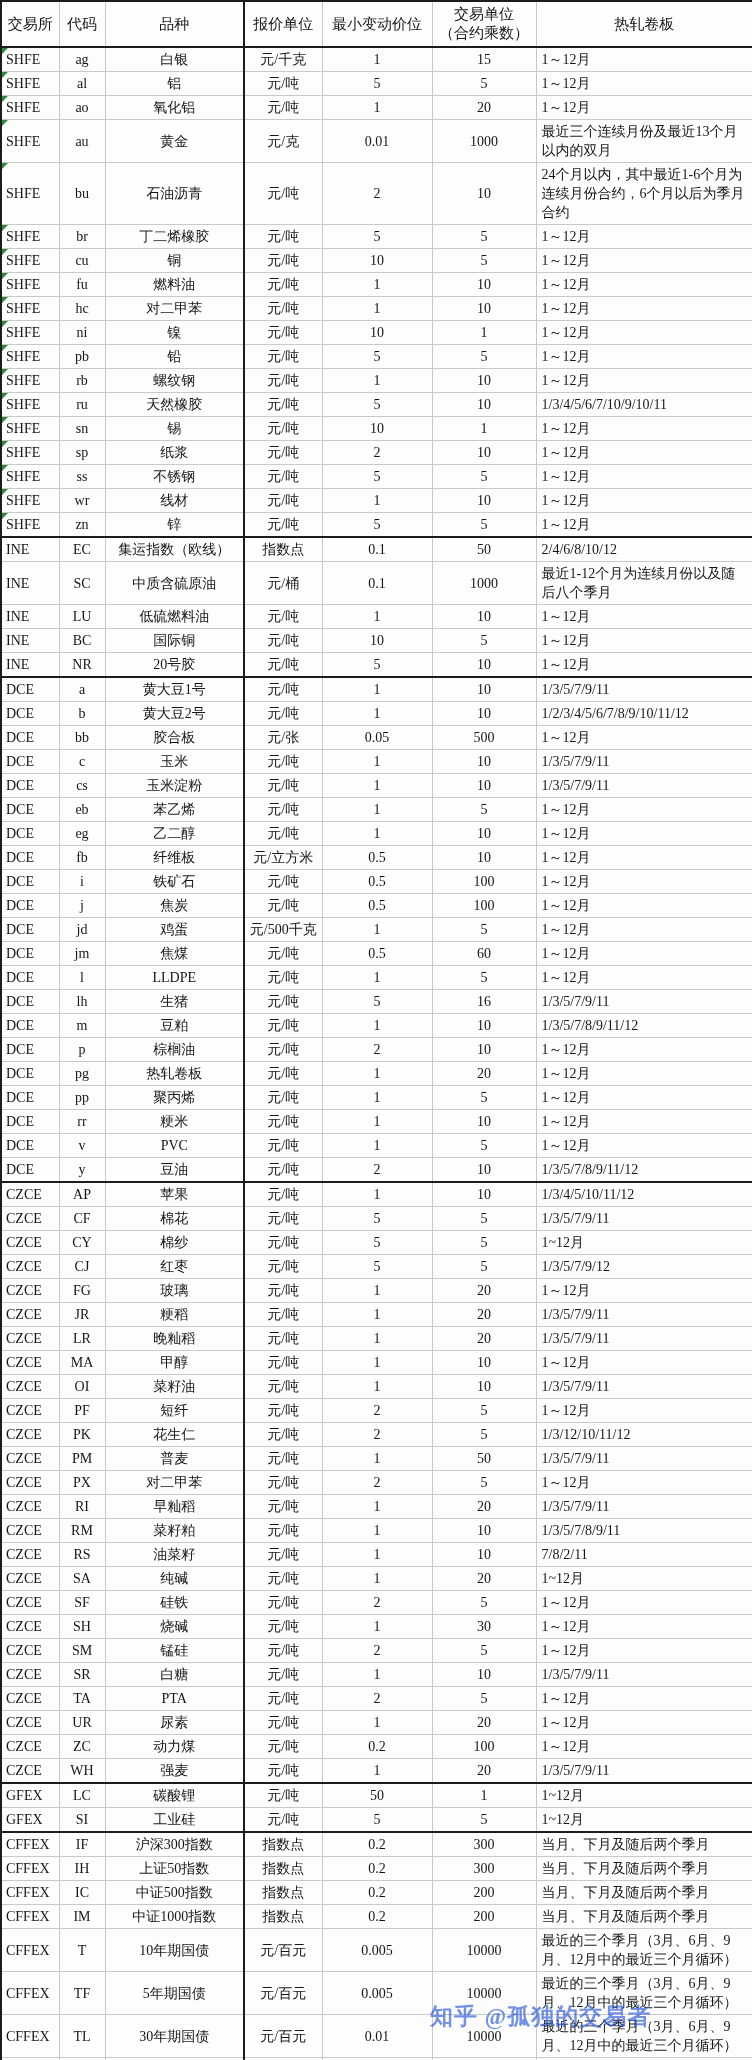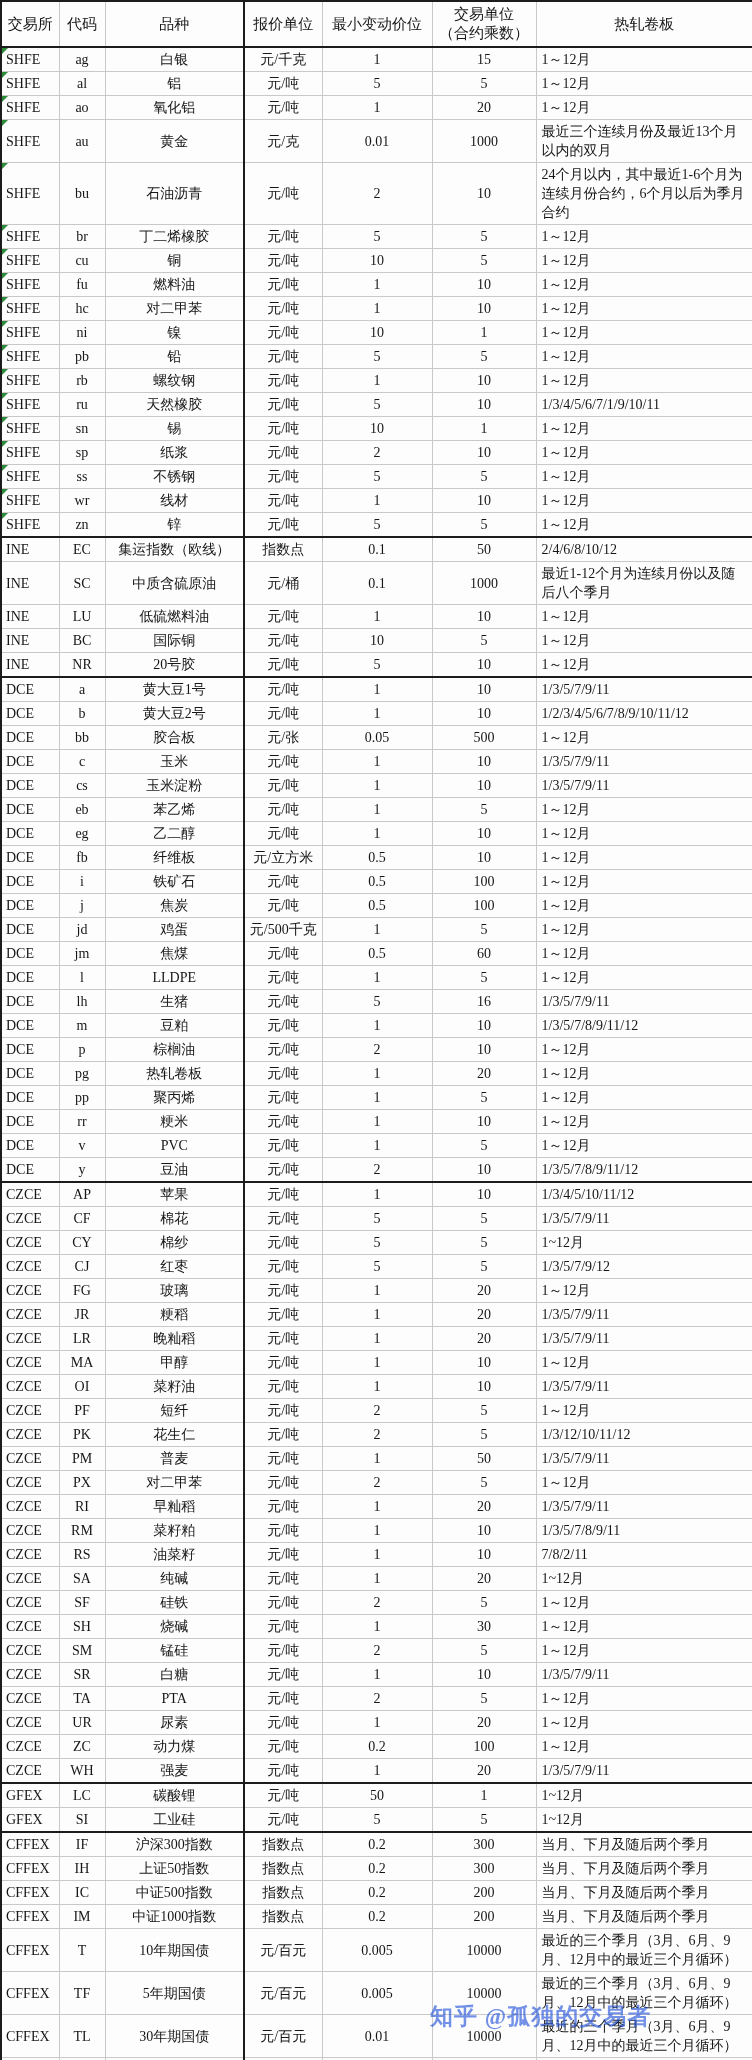--- a/index.html
+++ b/index.html
@@ -165,21 +165,21 @@
         <td class="td-size">10</td>
         <td class="td-months">1～12月</td>
       </tr>
       <tr>
         <td class="td-ex">SHFE<span class="corner-marker"></span></td>
         <td class="td-code">ru</td>
         <td class="td-name">天然橡胶</td>
         <td class="td-unit col-unit-border">元/吨</td>
         <td class="td-tick">5</td>
         <td class="td-size">10</td>
-        <td class="td-months">1/3/4/5/6/7/1/9/10/11</td>
+        <td class="td-months">1/3/4/5/6/7/10/9/10/11</td>
       </tr>
       <tr>
         <td class="td-ex">SHFE<span class="corner-marker"></span></td>
         <td class="td-code">sn</td>
         <td class="td-name">锡</td>
         <td class="td-unit col-unit-border">元/吨</td>
         <td class="td-tick">10</td>
         <td class="td-size">1</td>
         <td class="td-months">1～12月</td>
       </tr>

